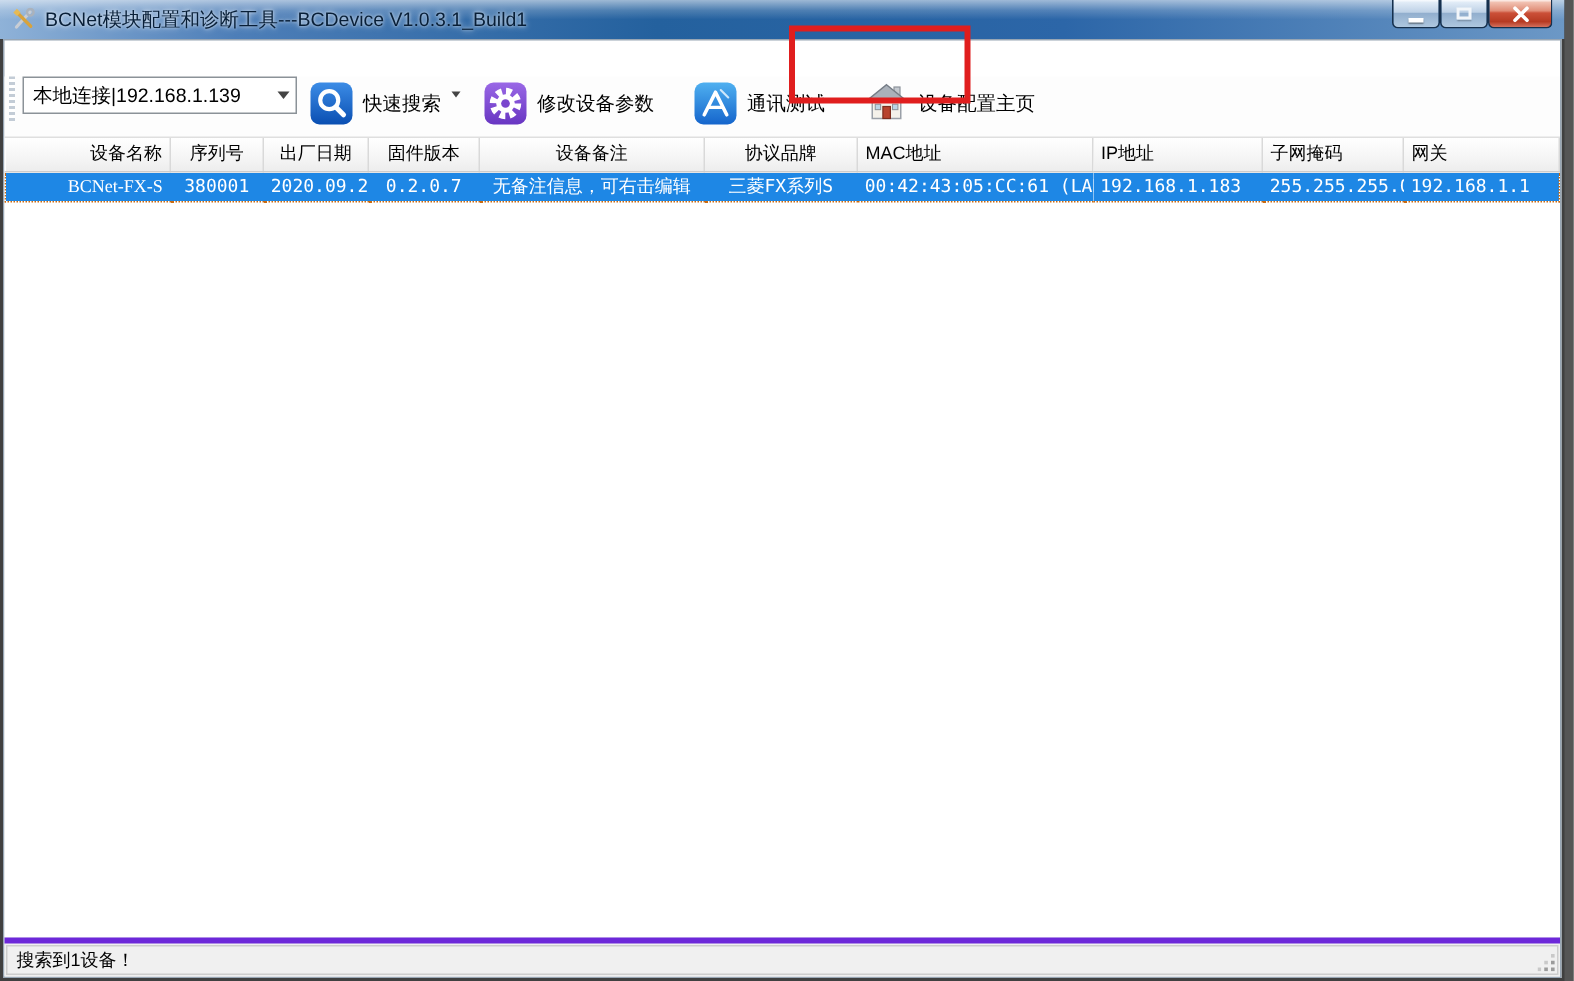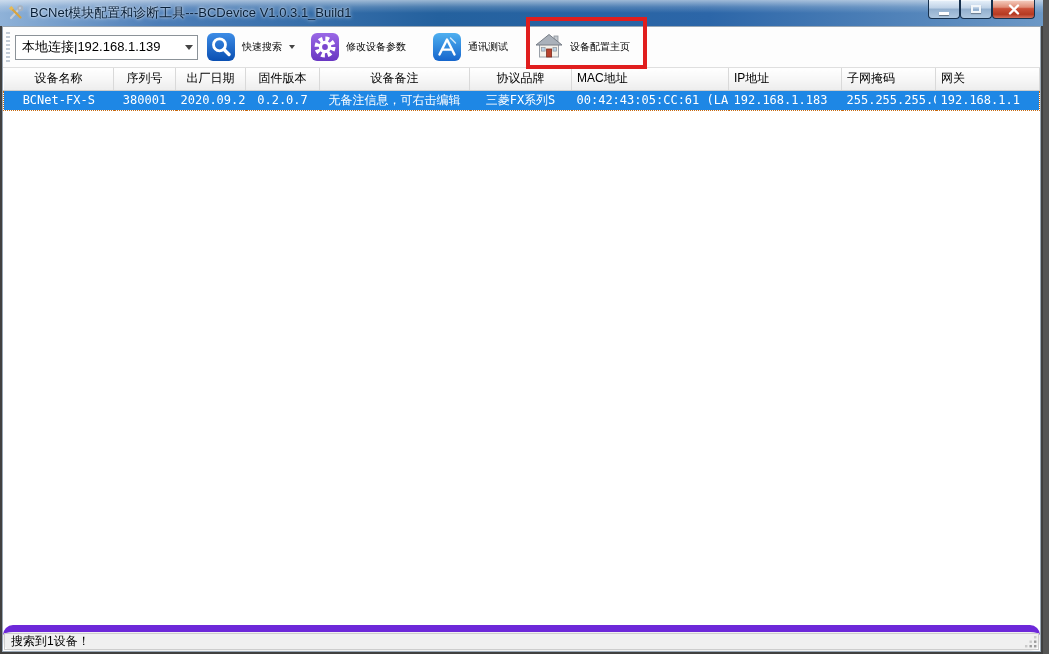--- a/index.html
+++ b/index.html
@@ -41,36 +41,36 @@
   .glyph-max { width:10px; height:8px; border:2px solid #f2f6fa; box-shadow:0 1px 1px rgba(0,0,0,.3); }
   
   .client {
     position:absolute; top:26px; left:2px; right:2px; bottom:2px;
     background:#fff; border:1px solid #98a6b4;
     display:flex; flex-direction:column;
   }
   
   .toolbar {
     height:41px; background:#fdfdfd; border-bottom:1px solid #dfdfdf;
-    display:flex; align-items:center; padding-left:3px; flex:0 0 auto;
+    display:flex; align-items:flex-start; padding-left:3px; flex:0 0 auto;margin-top:24px;
   }
   .gripper {
     width:4px; height:30px; margin-right:5px;
     background:repeating-linear-gradient(180deg,#c3ccd6 0 2px,#ffffff 2px 4px);
   }
   .combo {
     width:183px; height:25px; border:1px solid #8b9298; background:#fff;
     display:flex; align-items:center; padding-left:6px; font-size:13px; color:#000;
   }
   .combo-arrow-zone { margin-left:auto; width:17px; height:23px; display:flex; align-items:center; justify-content:center; }
   .tri-down { width:0; height:0; border-left:4px solid transparent; border-right:4px solid transparent; border-top:5px solid #444; }
   .tri-down.small { border-left-width:3px; border-right-width:3px; border-top-width:4px; }
   .tbtn {
     display:flex; align-items:center; height:36px; border:none; background:transparent;
-    font-family:inherit; font-size:10px; color:#000; gap:6px; padding:0 2px; white-space:nowrap;
+    font-family:inherit; font-size:13px; color:#000; gap:6px; padding:0 2px; white-space:nowrap;
   }
   .ticon { width:30px; height:30px; flex:0 0 auto; }
   .ml6{margin-left:6px} .ml10{margin-left:10px} .ml16{margin-left:16px} .ml22{margin-left:22px}
   
   .red-box {
     position:absolute; left:526px; top:17px; width:121px; height:52px;
     border:4px solid #e01e1e; z-index:60; pointer-events:none;
   }
   
   .table-area { flex:1 1 auto; background:#fff; overflow:hidden; }
@@ -81,30 +81,30 @@
     border-right:1px solid #d9d9d9; border-bottom:1px solid #cccccc;
     border-left:1px solid #ffffff;
     padding:0 5px; white-space:nowrap; overflow:hidden;
   }
   .device-table td {
     height:20px; font-size:12px; padding:0 5px; white-space:nowrap; overflow:hidden;
     font-family:"DejaVu Sans Mono","DejaVu Sans",monospace;
     margin-left:29px;
   }
   .device-table th, .device-table td { text-align:center; }
-  .device-table th:first-child, .device-table td:first-child { text-align:center; }
+  .device-table th:first-child, .device-table td:first-child { text-align:right;font-family:Liberation Serif, serif; }
   .device-table th:nth-child(n+7), .device-table td:nth-child(n+7) { text-align:left; }
   tr.selected td {
     background:#1e87e5; color:#fff;
     border-top:1px dotted #c96a10; border-bottom:1px dotted #c96a10;
   }
   tr.selected td:first-child { border-left:1px dotted #c96a10; }
   tr.selected td:last-child { border-right:1px dotted #c96a10; }
   
-  .statusbar { height:26px; flex:0 0 auto; background:#f0f0f0; border-top:7px solid #6d28d9; position:relative;border-radius:10px; }
+  .statusbar { height:26px; flex:0 0 auto; background:#f0f0f0; border-top:4px solid #6d28d9; position:relative; }
   .status-panel {
     position:absolute; left:1px; right:1px; top:1px; bottom:1px;
     border:1px solid #cdcdcd; display:flex; align-items:center; padding-left:6px;
     font-size:12px; color:#000;
   }
   .resize-grip { position:absolute; right:2px; bottom:2px; width:13px; height:13px; }
 </style>
 </head>
 <body>
 

